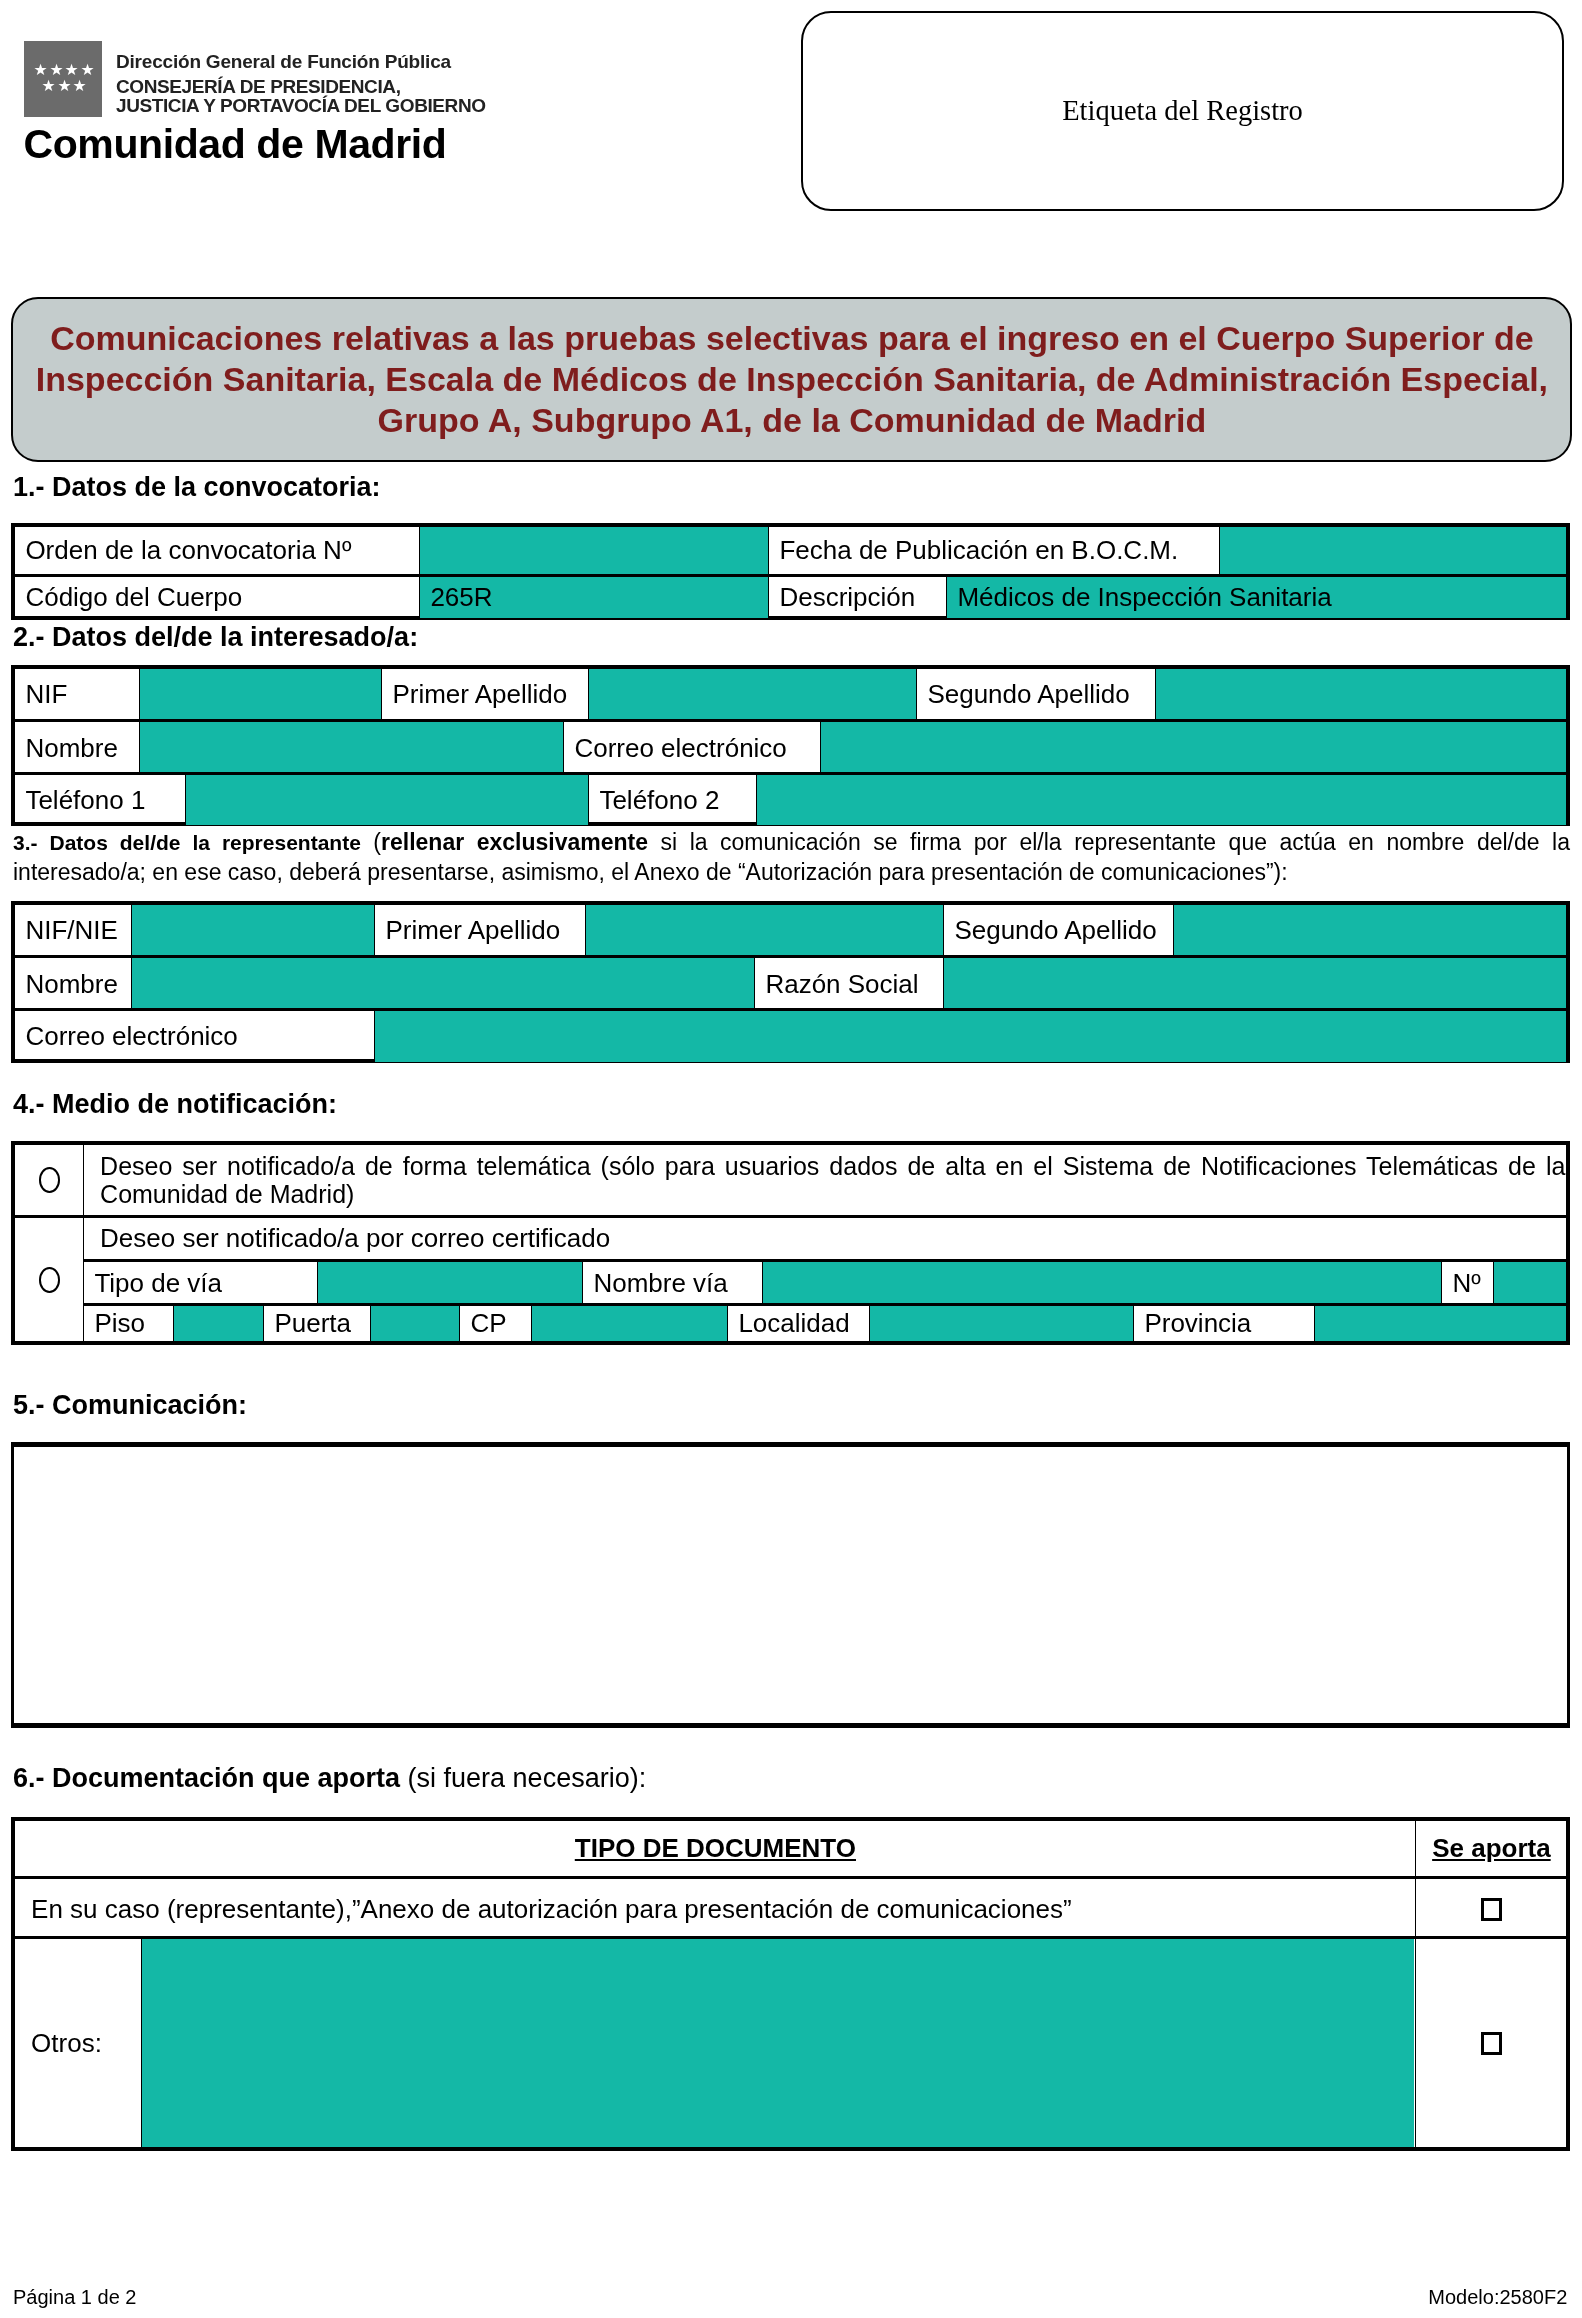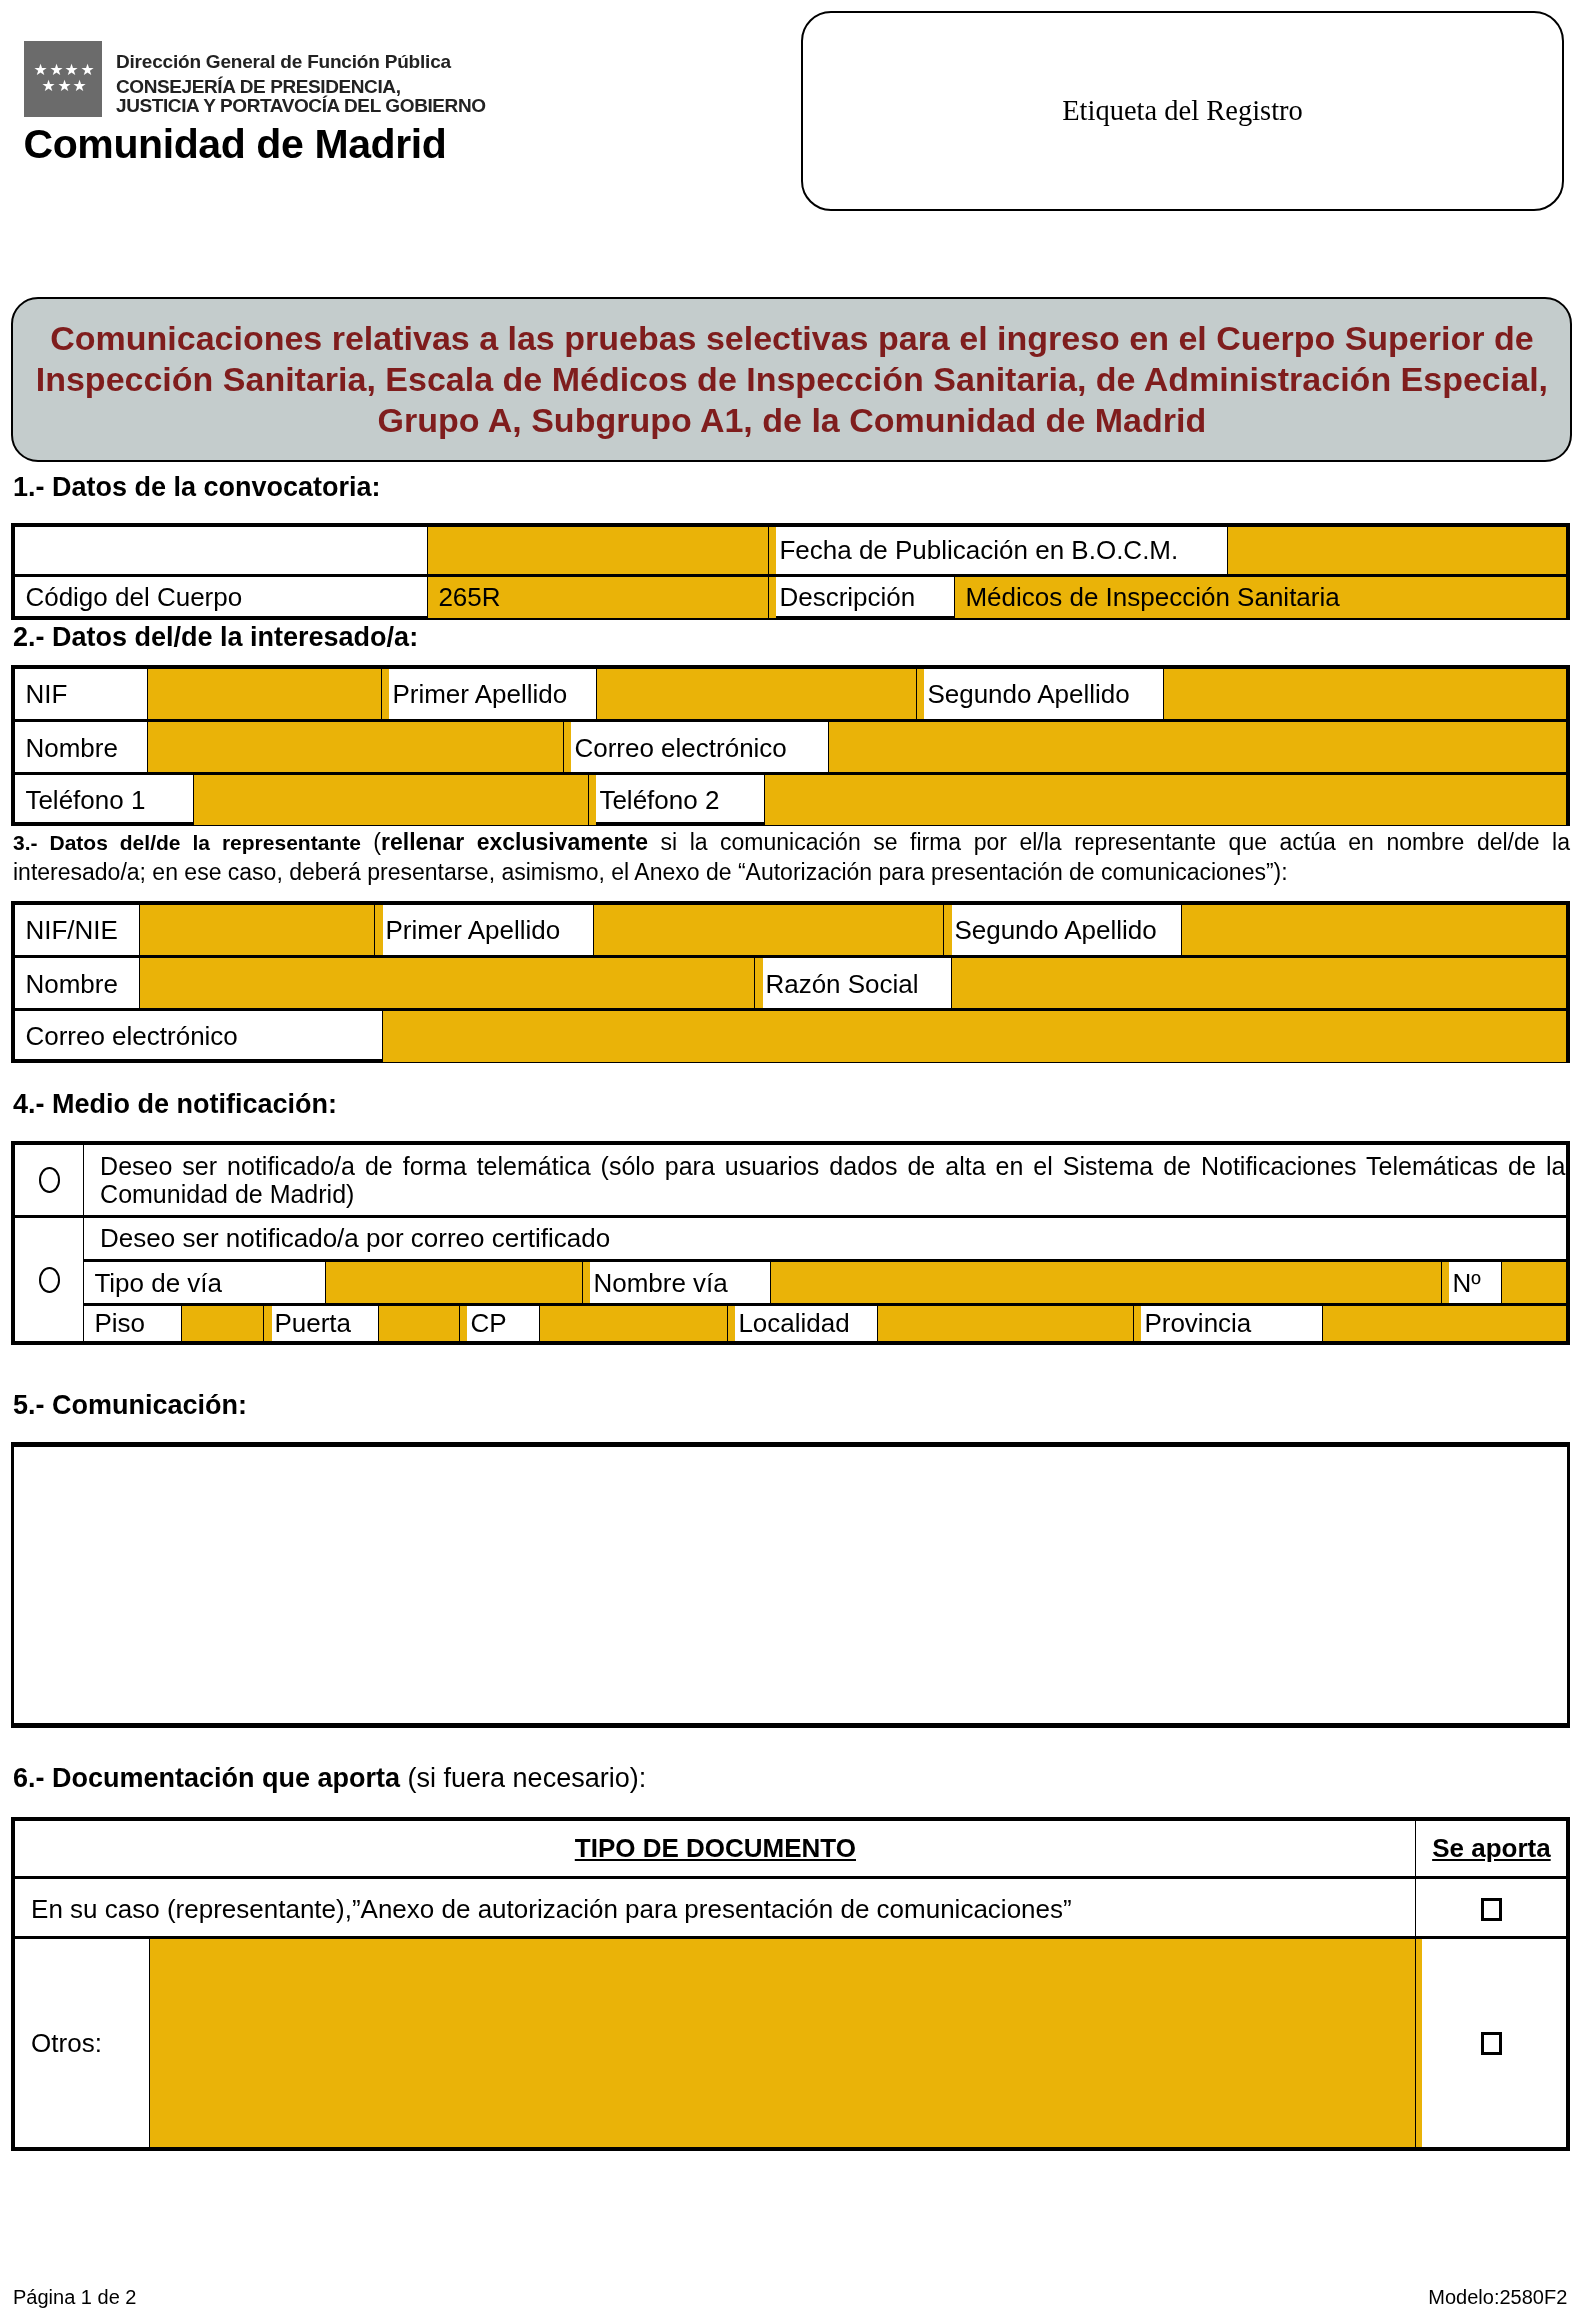--- a/index.html
+++ b/index.html
@@ -19,21 +19,21 @@
   
   .sec-h { left:13px; font-size:27px; font-weight:bold; white-space:nowrap; }
   .sec-h .normal { font-weight:normal; }
   .note { left:13px; font-size:23px; line-height:28.5px; width:1557px; text-align:justify; }
   .note b { font-weight:bold;margin-top:44px; }
   .tbl { position:absolute; left:11.4px; width:1559px; border:4.3px solid #000; box-sizing:border-box; }
   .row { position:absolute; left:0; right:0; }
   .row.sep { border-top:3.6px solid #000; }
   .cell { position:absolute; top:0; bottom:0; border-left:1.4px solid #000; box-sizing:border-box; display:flex; align-items:center; padding-left:10px; font-size:26px; white-space:nowrap; }
   .cell.first { border-left:none; }
-  .cell.input { background:#eab308;margin-left:8px; }
+  .cell.input { background:#14b8a6; }
   .cell.center { justify-content:center; padding-left:0;text-decoration:underline; }
   .radio { width:21.4px; height:26px; border:2.9px solid #000; border-radius:50%; box-sizing:border-box; }
   .checkbox { width:21.4px; height:23px; border:3.6px solid #000; box-sizing:border-box; }
   .footer { top:2286px; font-size:20px; }
 </style>
 </head>
 <body>
 
 <div class="abs logo-square">
   <span class="star" style="left:10px;top:21.4px">★</span>
@@ -55,20 +55,21 @@
   <span class="registry-label">Etiqueta del Registro</span>
 </div>
 
 <div class="abs title-box">
   <div class="title-text">Comunicaciones relativas a las pruebas selectivas para el ingreso en el Cuerpo Superior de Inspección Sanitaria, Escala de Médicos de Inspección Sanitaria, de Administración Especial, Grupo A, Subgrupo A1, de la Comunidad de Madrid</div>
 </div>
 
 <div class="abs sec-h" style="top:472px">1.- Datos de la convocatoria:</div>
 <div class="tbl" style="top:523px;height:97px">
   <div class="row" style="top:0;height:47px">
+    <div class="cell first" style="left:0;width:404px">Orden de la convocatoria Nº</div>
     <div class="cell input" style="left:404px;width:349px"></div>
     <div class="cell" style="left:753px;width:451px">Fecha de Publicación en B.O.C.M.</div>
     <div class="cell input" style="left:1204px;right:0"></div>
   </div>
   <div class="row sep" style="top:47px;height:41px">
     <div class="cell first" style="left:0;width:404px">Código del Cuerpo</div>
     <div class="cell input" style="left:404px;width:349px">265R</div>
     <div class="cell" style="left:753px;width:178px">Descripción</div>
     <div class="cell input" style="left:931px;right:0">Médicos de Inspección Sanitaria</div>
   </div>

